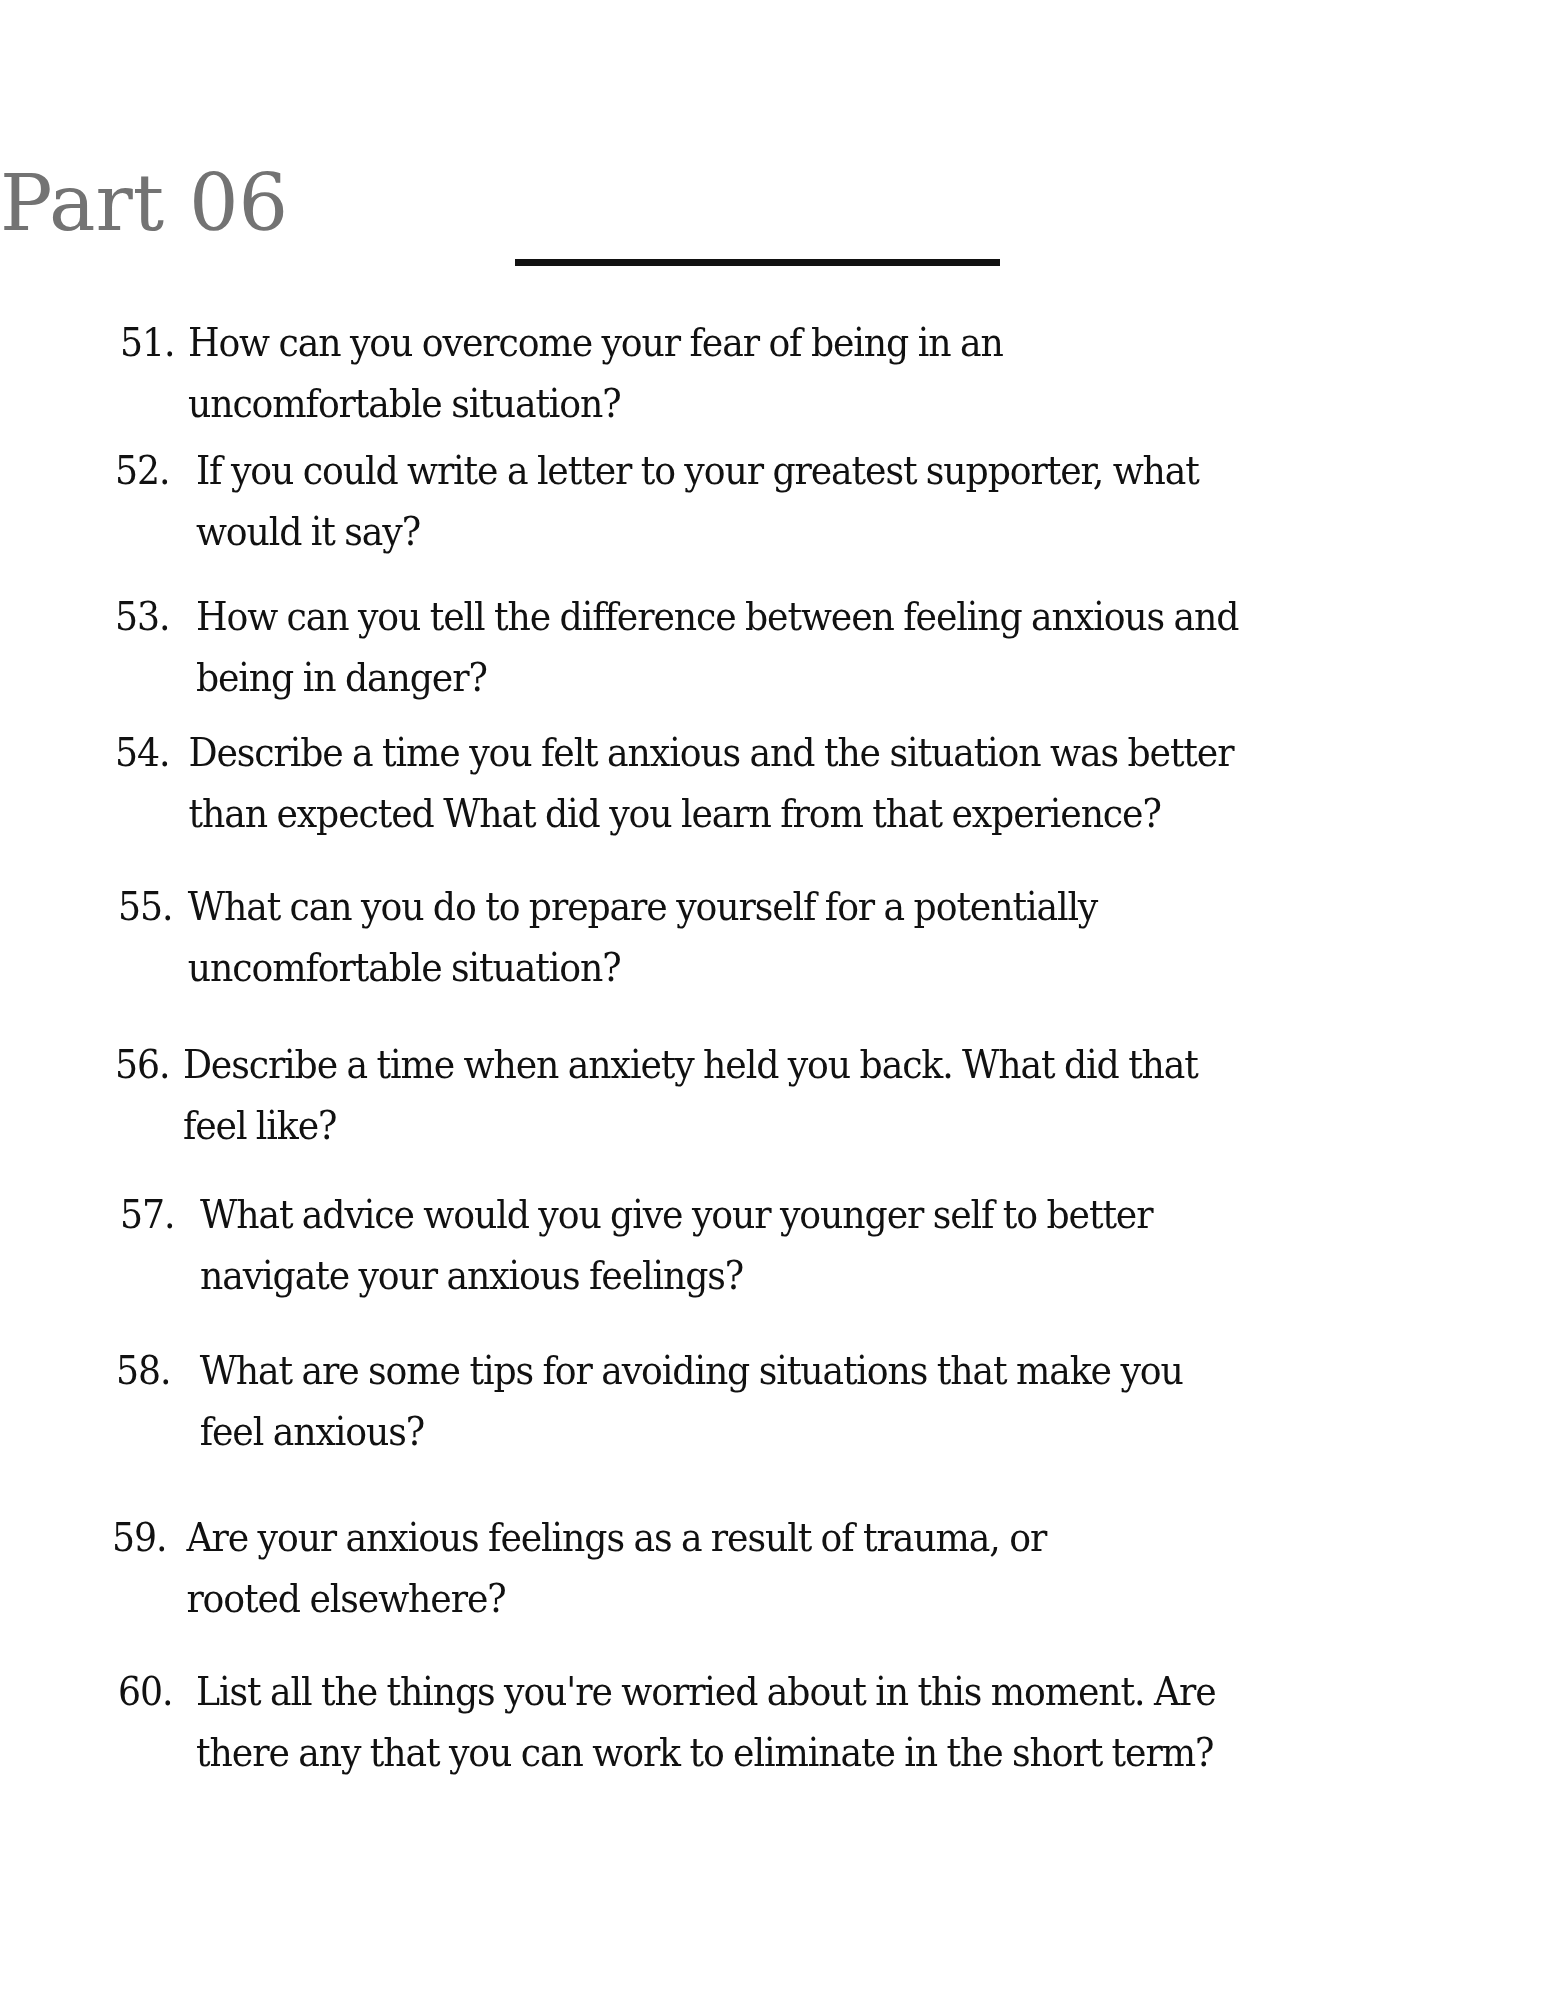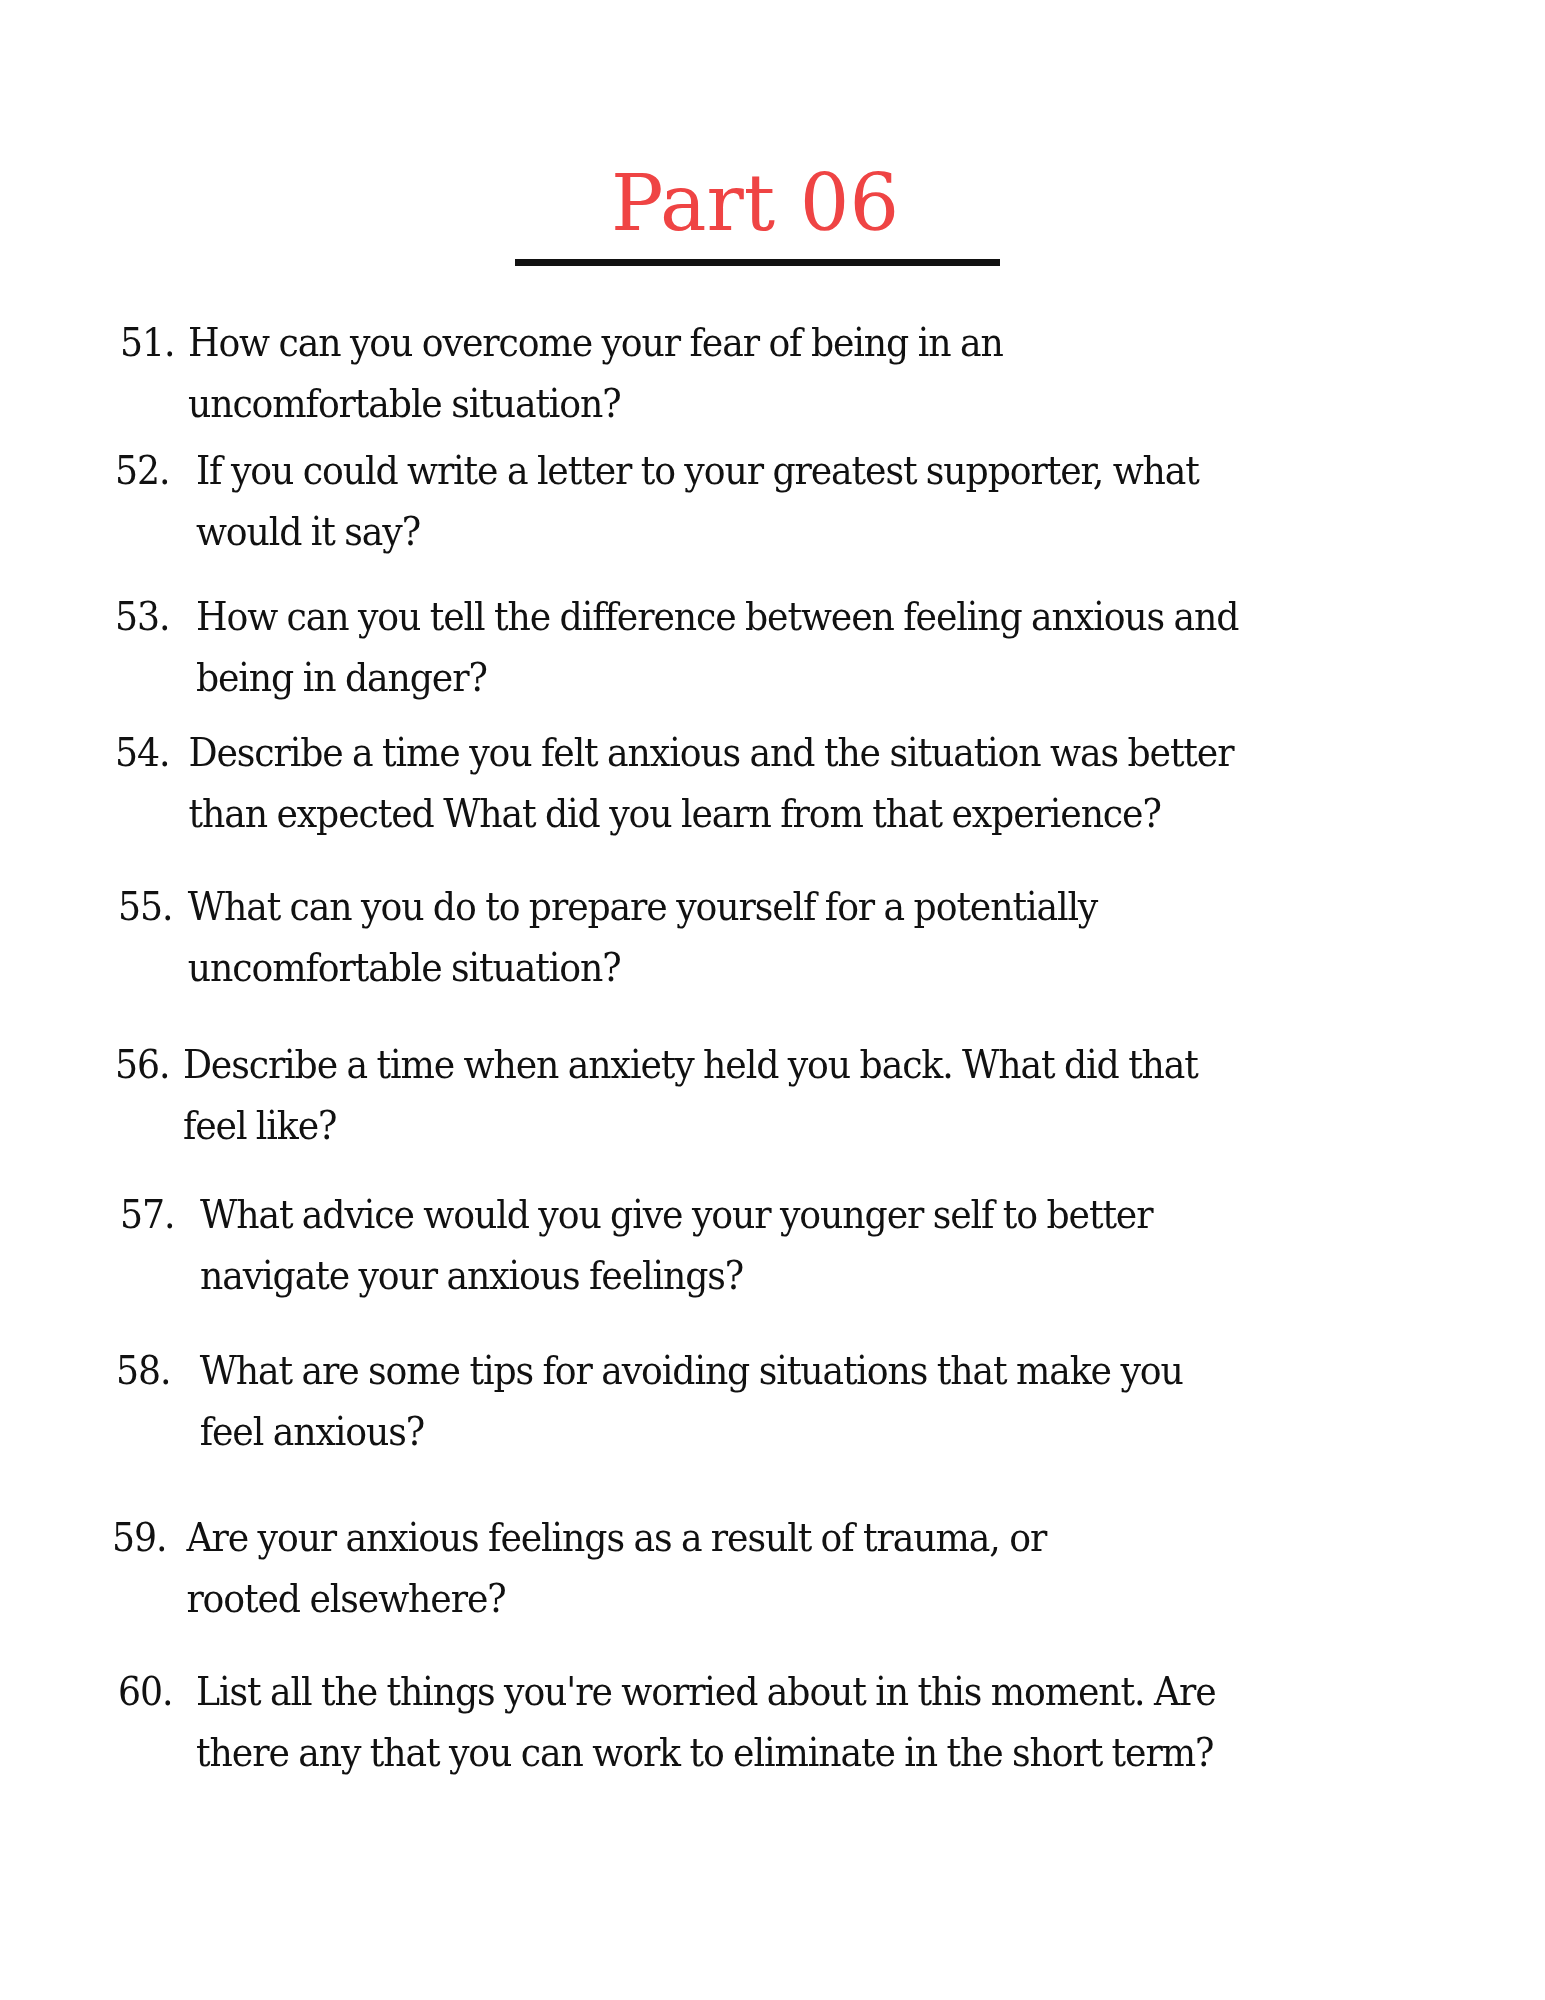--- a/index.html
+++ b/index.html
@@ -13,26 +13,25 @@
     position: relative;
     overflow: hidden;
     font-family: "DejaVu Serif", "Liberation Serif", serif;
     color: #111111;
   }
   .title {
     position: absolute;
     left: 0;
     width: 1510px;
     top: 158px;
-    text-align: center;
     font-size: 78px;
     line-height: 90px;
     font-weight: 500;
     letter-spacing: 0px;
-    color: #ef4444;
+    color: #737373;
   }
   .rule {
     position: absolute;
     left: 515px;
     top: 259px;
     width: 485px;
     height: 7px;
     background: #111111;
   }
   .q {

